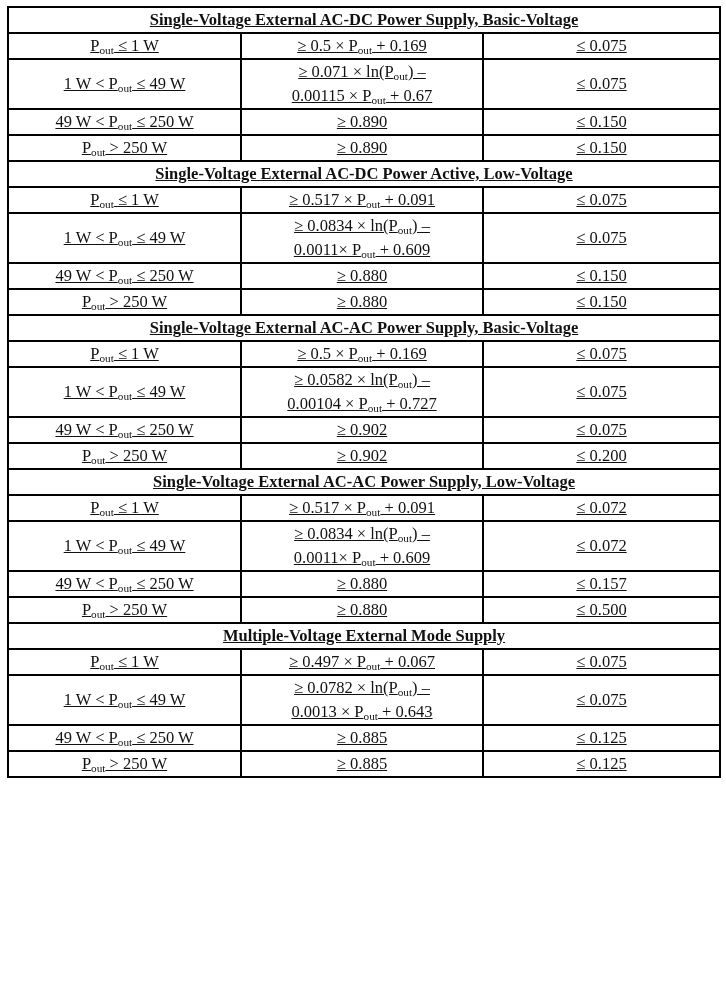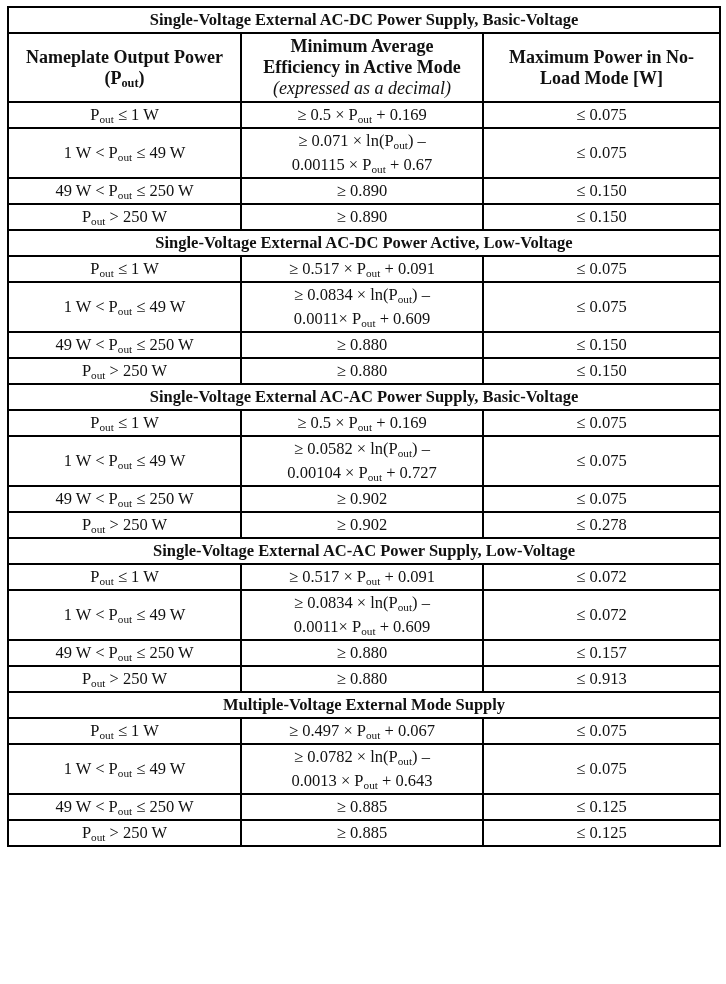--- a/index.html
+++ b/index.html
@@ -12,20 +12,21 @@
     height: 984px;
     box-sizing: border-box;
     font-family: "Liberation Serif", "DejaVu Serif", serif;
     color: #111111;
   }
   table.std {
     border-collapse: collapse;
     table-layout: fixed;
     width: 712px;
     margin: 6px 9px 0 7px;
+    text-decoration: underline;
   }
   table.std td {
     border: 2px solid #000000;
     text-align: center;
     vertical-align: middle;
     padding: 0 4px;
     font-size: 16.5px;
     line-height: 24px;
     overflow: hidden;
   }
@@ -59,28 +60,20 @@
 <table class="std">
   <colgroup>
     <col style="width:233px">
     <col style="width:242px">
     <col style="width:237px">
   </colgroup>
   <tbody>
 
     <tr>
       <td class="section-title" colspan="3">Single-Voltage External AC-DC Power Supply, Basic-Voltage</td>
-    </tr>
-    <tr class="hdr">
-      <td>Nameplate Output Power<br>(P<sub>out</sub>)</td>
-      <td>
-        <div>Minimum Average<br>Efficiency in Active Mode</div>
-        <div class="hdr-note">(expressed as a decimal)</div>
-      </td>
-      <td>Maximum Power in No-<br>Load Mode [W]</td>
     </tr>
     <tr>
       <td>P<sub>out</sub> ≤ 1 W</td>
       <td>≥ 0.5 × P<sub>out</sub> + 0.169</td>
       <td>≤ 0.075</td>
     </tr>
     <tr>
       <td>1 W &lt; P<sub>out</sub> ≤ 49 W</td>
       <td>≥ 0.071 × ln(P<sub>out</sub>) –<br>0.00115 × P<sub>out</sub> + 0.67</td>
       <td>≤ 0.075</td>
@@ -134,21 +127,21 @@
       <td>≤ 0.075</td>
     </tr>
     <tr>
       <td>49 W &lt; P<sub>out</sub> ≤ 250 W</td>
       <td>≥ 0.902</td>
       <td>≤ 0.075</td>
     </tr>
     <tr>
       <td>P<sub>out</sub> &gt; 250 W</td>
       <td>≥ 0.902</td>
-      <td>≤ 0.278</td>
+      <td>≤ 0.200</td>
     </tr>
 
     <tr>
       <td class="section-title" colspan="3">Single-Voltage External AC-AC Power Supply, Low-Voltage</td>
     </tr>
     <tr>
       <td>P<sub>out</sub> ≤ 1 W</td>
       <td>≥ 0.517 × P<sub>out</sub> + 0.091</td>
       <td>≤ 0.072</td>
     </tr>
@@ -158,21 +151,21 @@
       <td>≤ 0.072</td>
     </tr>
     <tr>
       <td>49 W &lt; P<sub>out</sub> ≤ 250 W</td>
       <td>≥ 0.880</td>
       <td>≤ 0.157</td>
     </tr>
     <tr>
       <td>P<sub>out</sub> &gt; 250 W</td>
       <td>≥ 0.880</td>
-      <td>≤ 0.913</td>
+      <td>≤ 0.500</td>
     </tr>
 
     <tr>
       <td class="section-title" colspan="3">Multiple-Voltage External Mode Supply</td>
     </tr>
     <tr>
       <td>P<sub>out</sub> ≤ 1 W</td>
       <td>≥ 0.497 × P<sub>out</sub> + 0.067</td>
       <td>≤ 0.075</td>
     </tr>

